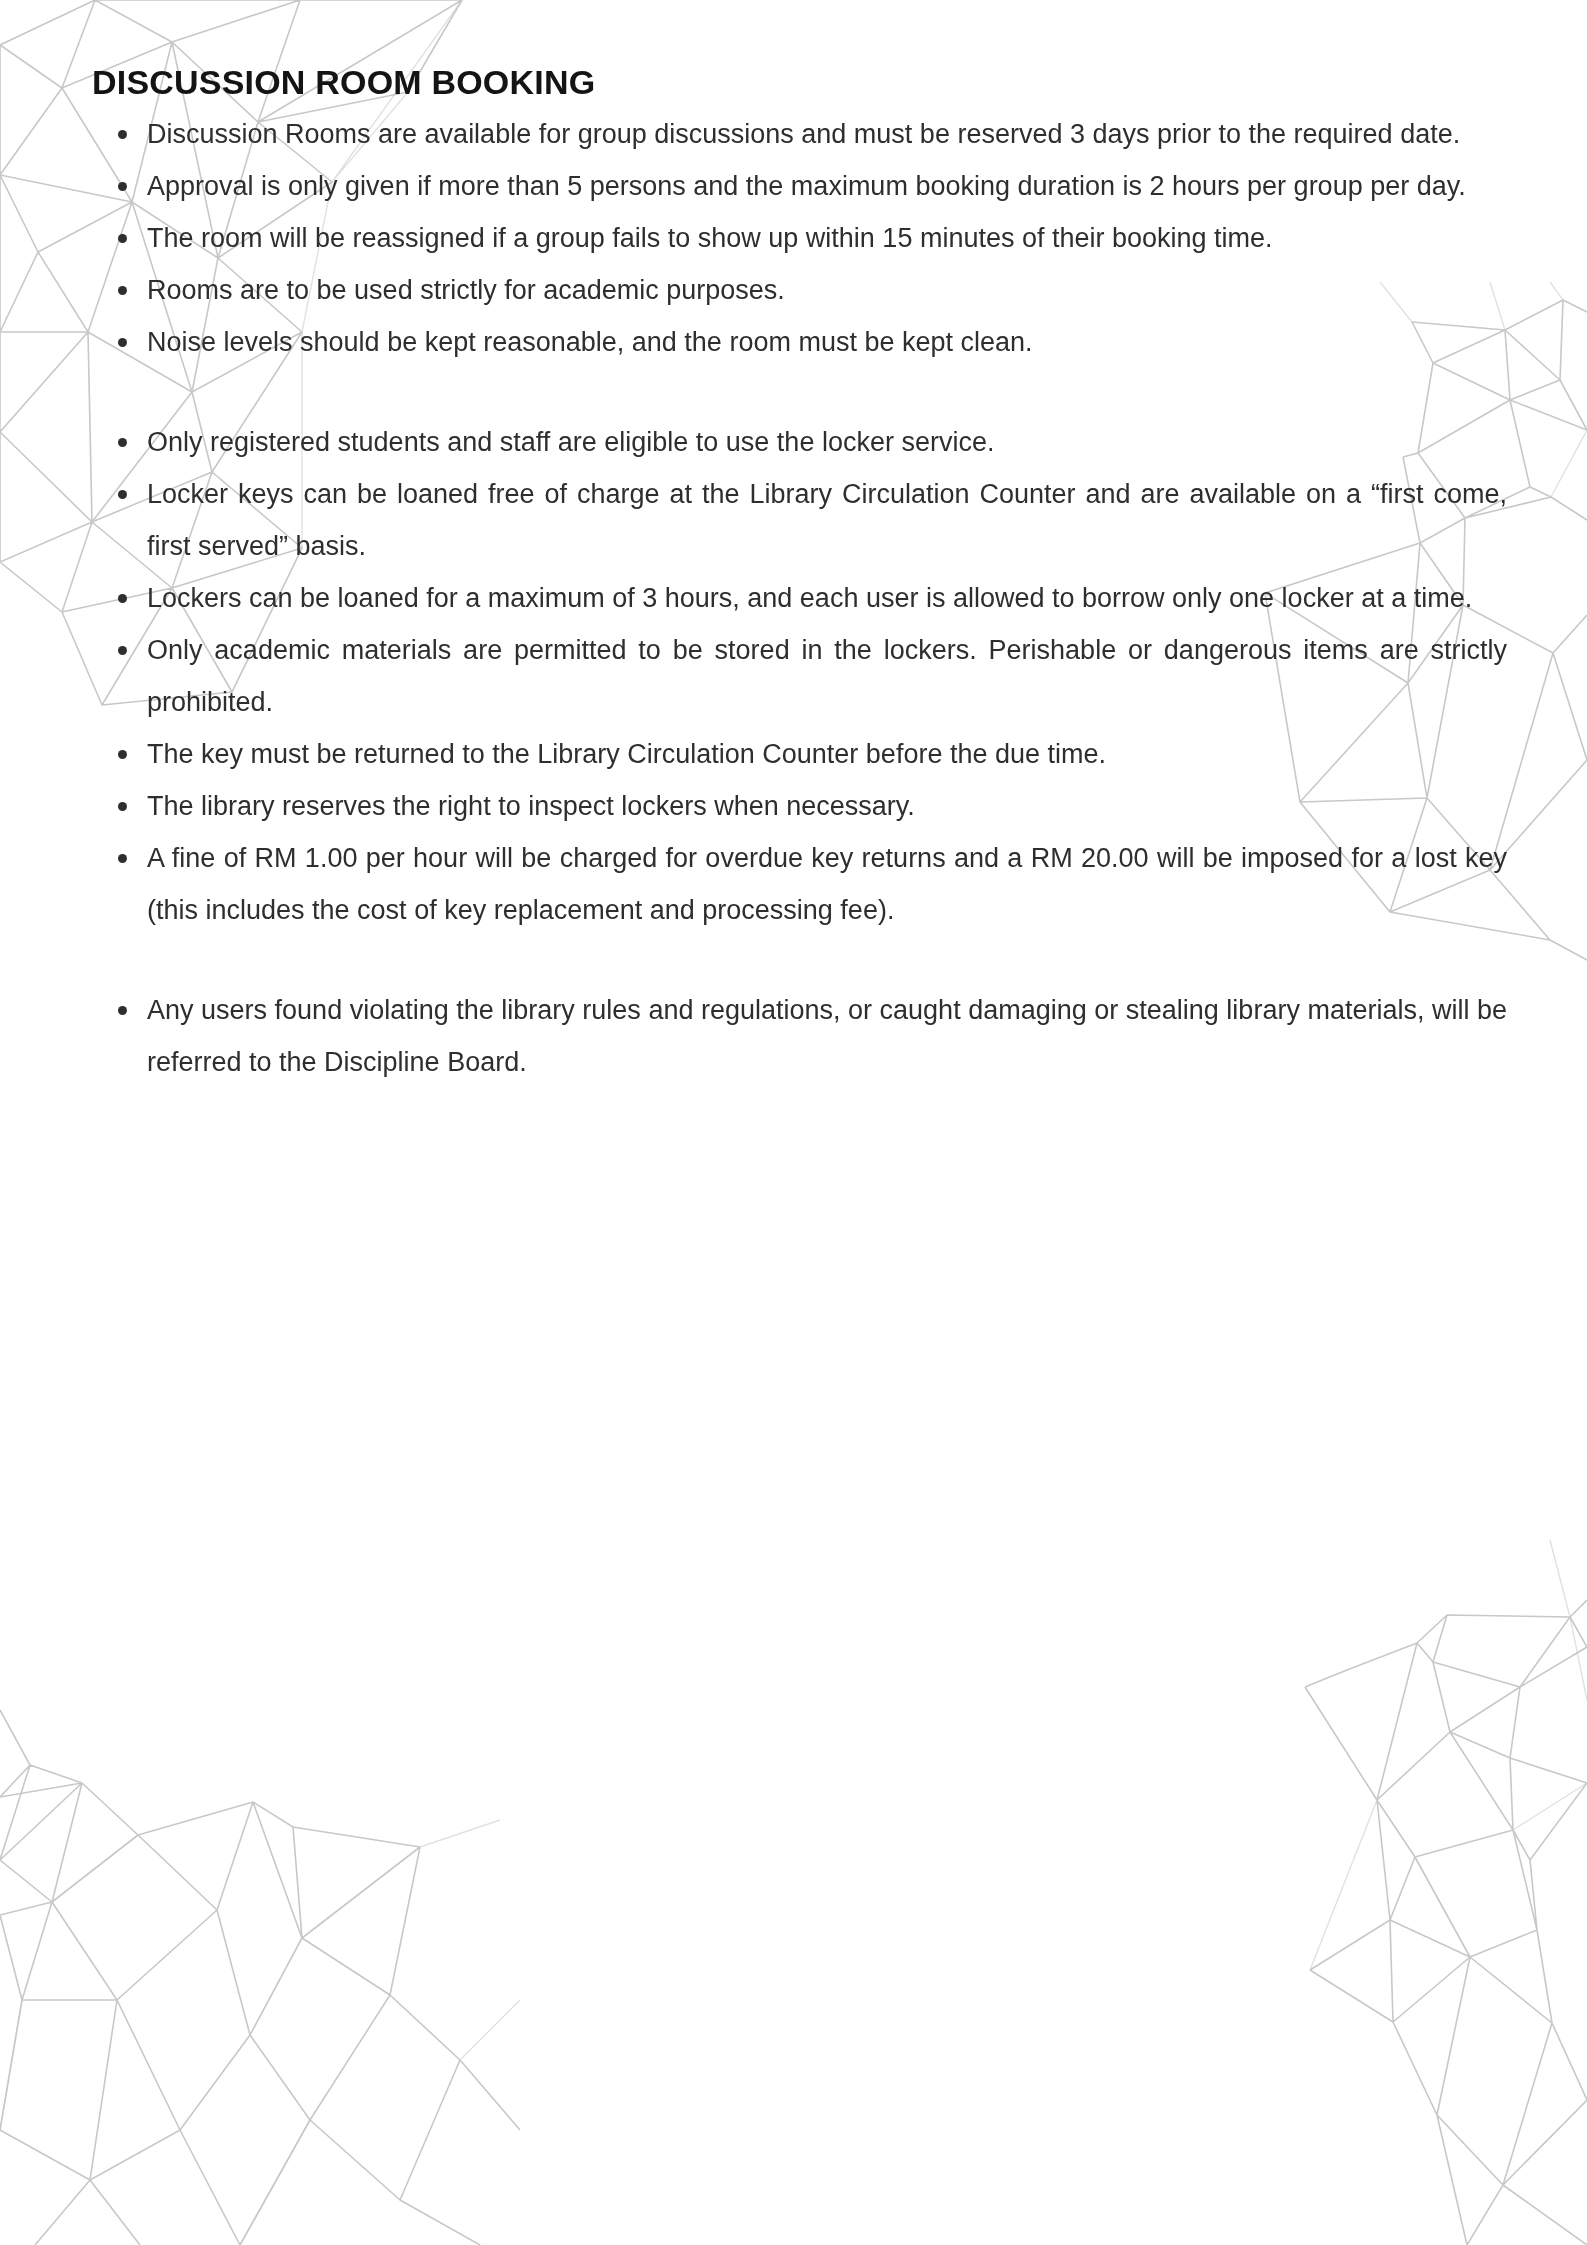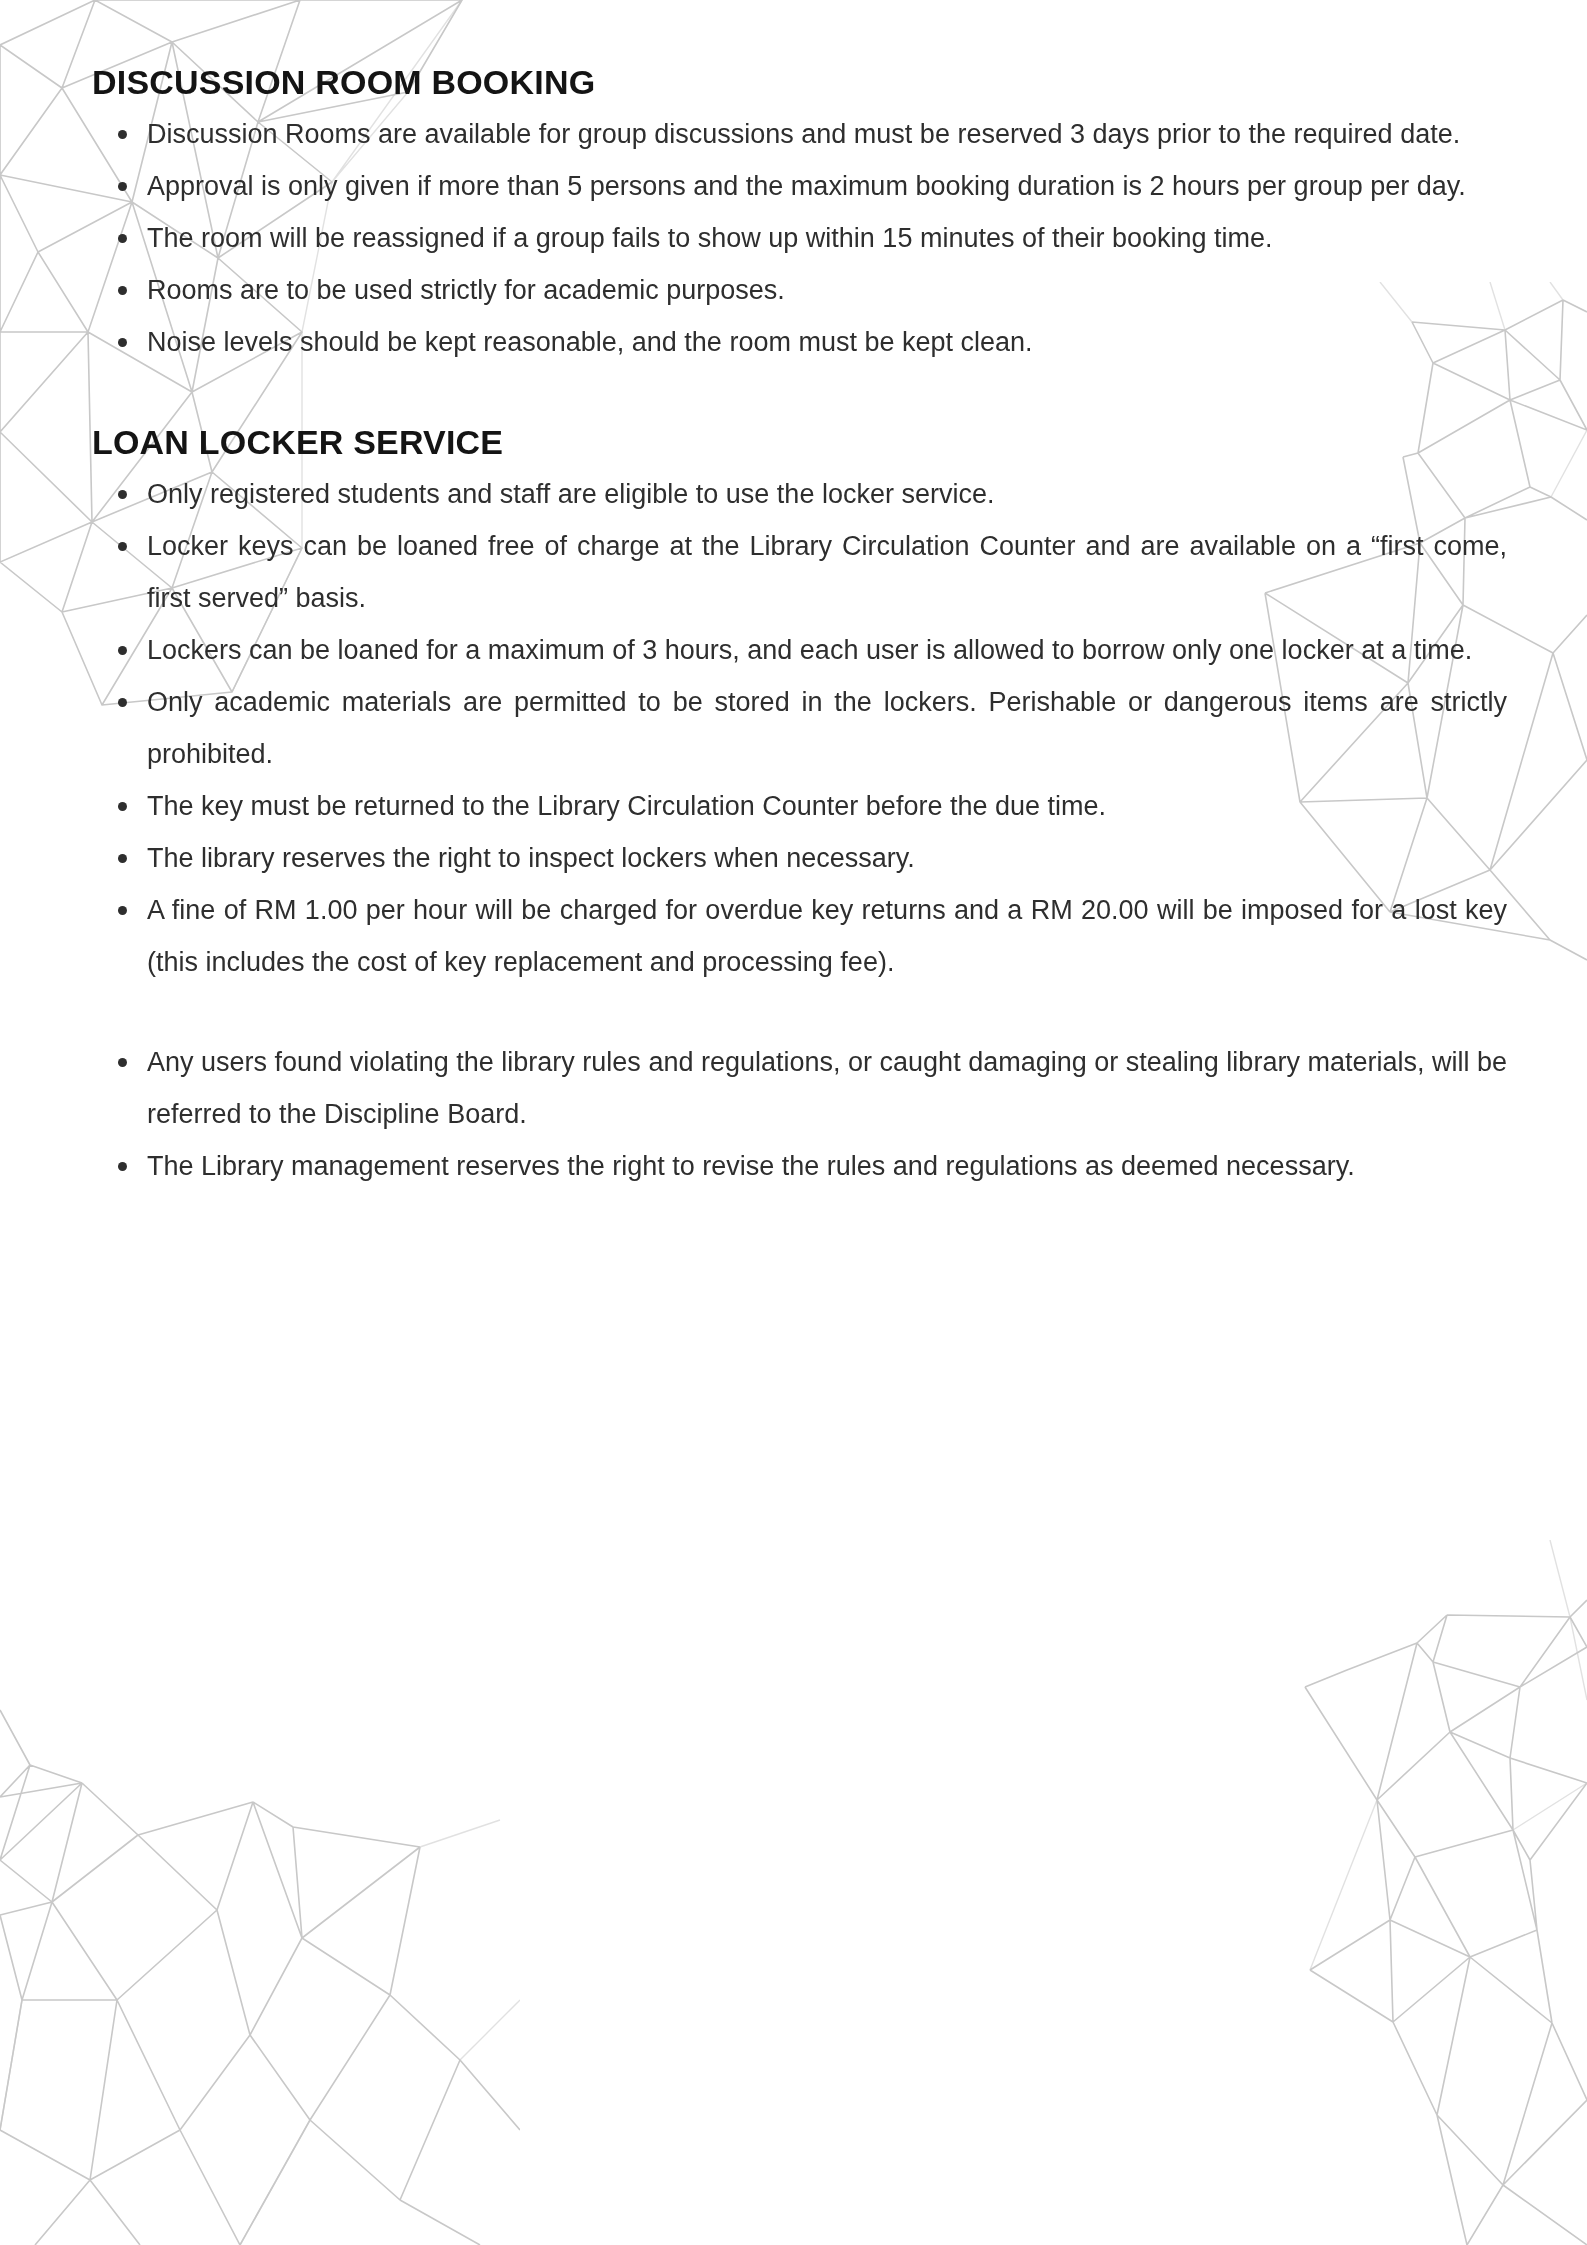--- a/index.html
+++ b/index.html
@@ -144,21 +144,20 @@
             <span class="bullet-dot"></span>
             <p class="bullet-text">Rooms are to be used strictly for academic purposes.</p>
           </li>
           <li class="bullet-item">
             <span class="bullet-dot"></span>
             <p class="bullet-text">Noise levels should be kept reasonable, and the room must be kept clean.</p>
           </li>
         </ul>
       </section>
       <section class="rules-section">
-        <h2 class="section-title">LOAN LOCKER SERVICE</h2>
         <ul class="bullet-list">
           <li class="bullet-item">
             <span class="bullet-dot"></span>
             <p class="bullet-text">Only registered students and staff are eligible to use the locker service.</p>
           </li>
           <li class="bullet-item">
             <span class="bullet-dot"></span>
             <p class="bullet-text">Locker keys can be loaned free of charge at the Library Circulation Counter and are available on a “first come, first served” basis.</p>
           </li>
           <li class="bullet-item">
@@ -182,20 +181,16 @@
             <p class="bullet-text">A fine of RM 1.00 per hour will be charged for overdue key returns and a RM 20.00 will be imposed for a lost key (this includes the cost of key replacement and processing fee).</p>
           </li>
         </ul>
       </section>
       <section class="rules-section">
         <ul class="bullet-list">
           <li class="bullet-item">
             <span class="bullet-dot"></span>
             <p class="bullet-text">Any users found violating the library rules and regulations, or caught damaging or stealing library materials, will be referred to the Discipline Board.</p>
           </li>
-          <li class="bullet-item">
-            <span class="bullet-dot"></span>
-            <p class="bullet-text">The Library management reserves the right to revise the rules and regulations as deemed necessary.</p>
-          </li>
         </ul>
       </section>
     </main>
 </div>
 
 </body></html>

